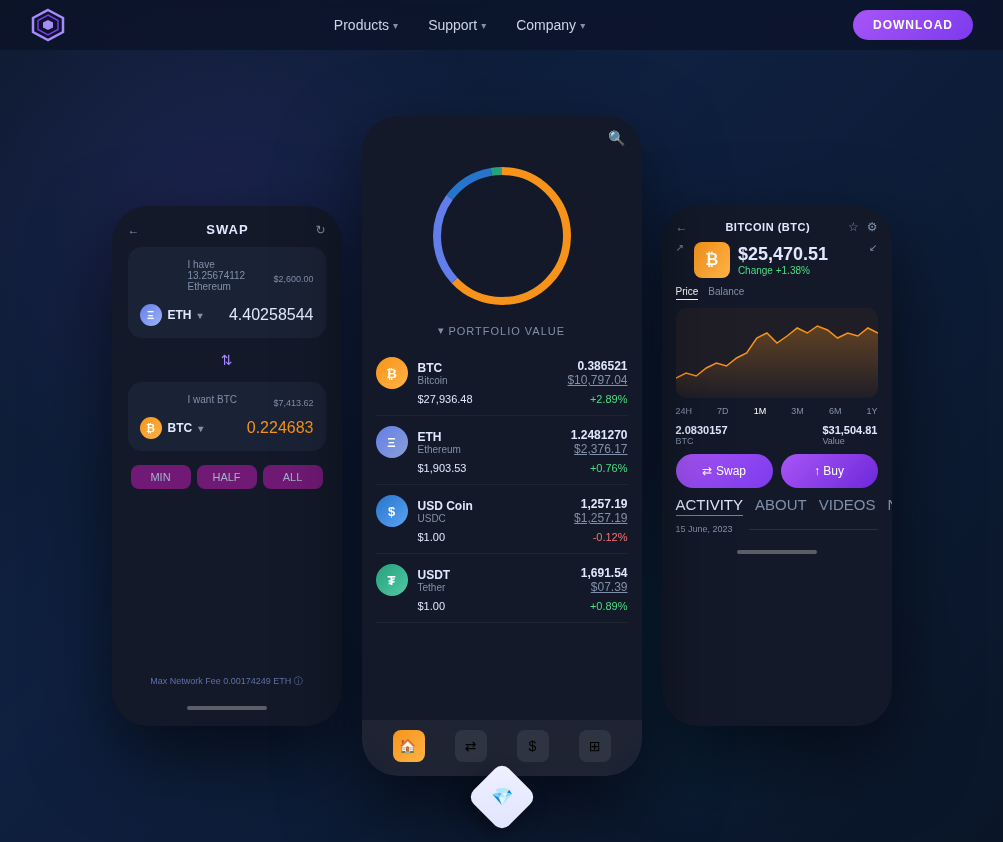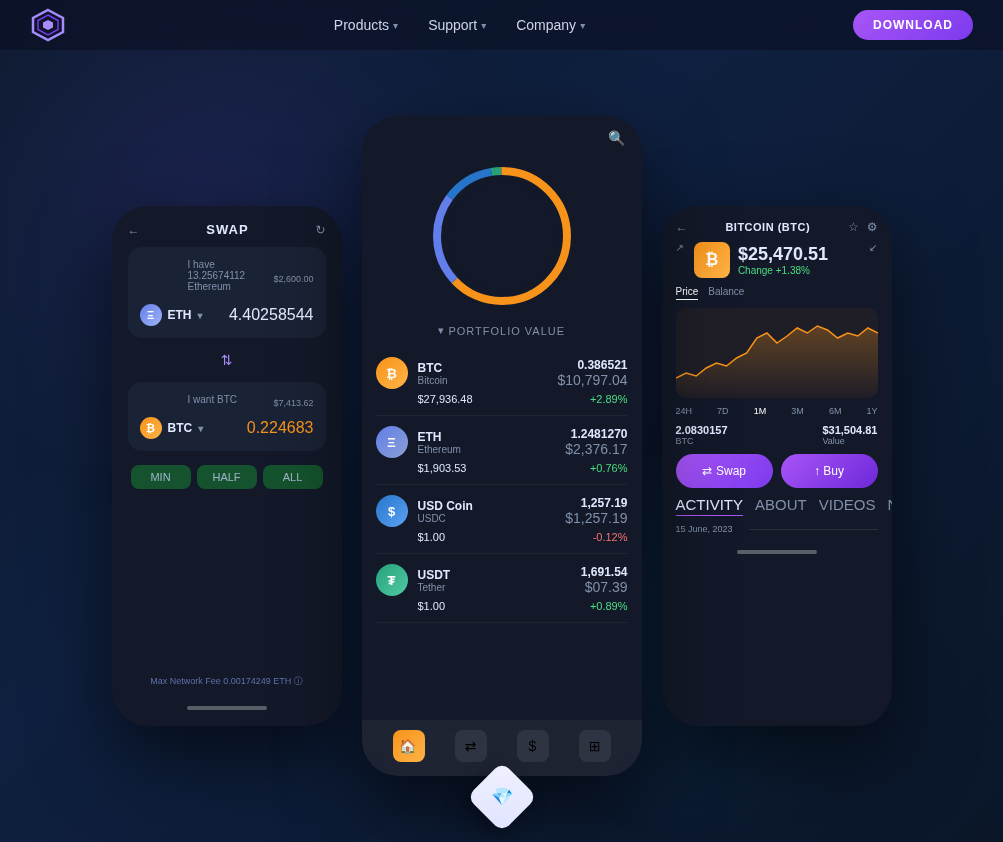--- a/index.html
+++ b/index.html
@@ -171,21 +171,21 @@
       color: #a78bfa;
       font-size: 14px;
       padding: 4px 0;
     }
     .swap-btns {
       display: flex;
       justify-content: space-between;
       margin-top: 4px;
     }
     .swap-small-btn {
-      background: #14532d;
+      background: #701a75;
       color: #a0b4cc;
       border: none;
       border-radius: 8px;
       padding: 6px 14px;
       font-size: 11px;
       cursor: pointer;
       flex: 1;
       margin: 0 3px;
     }
     .swap-spacer { flex: 1; }
@@ -314,21 +314,21 @@
     }
     .asset-btc-icon { background: linear-gradient(135deg, #f7931a, #ffb347); color: #fff; }
     .asset-eth-icon { background: linear-gradient(135deg, #627eea, #8a9fd4); color: #fff; }
     .asset-usdc-icon { background: linear-gradient(135deg, #2775ca, #5ba3f5); color: #fff; }
     .asset-usdt-icon { background: linear-gradient(135deg, #26a17b, #50c9a4); color: #fff; }
     .asset-info { flex: 1; }
     .asset-name { color: #e0e8ff; font-size: 12px; font-weight: 600; }
     .asset-sub { color: #8090aa; font-size: 10px; }
     .asset-amounts { text-align: right; }
     .asset-crypto { color: #e0e8ff; font-size: 12px; font-weight: 600; }
-    .asset-fiat { color: #8090aa; font-size: 14px; }
+    .asset-fiat { color: #8090aa; font-size: 12px; text-decoration: underline; }
     .asset-row2 {
       display: flex;
       justify-content: space-between;
       margin-top: 4px;
       padding-left: 42px;
     }
     .asset-price { color: #e0e8ff; font-size: 11px; }
     .asset-change-pos { color: #4ade80; font-size: 11px; }
     .asset-change-neg { color: #f87171; font-size: 11px; }
 

